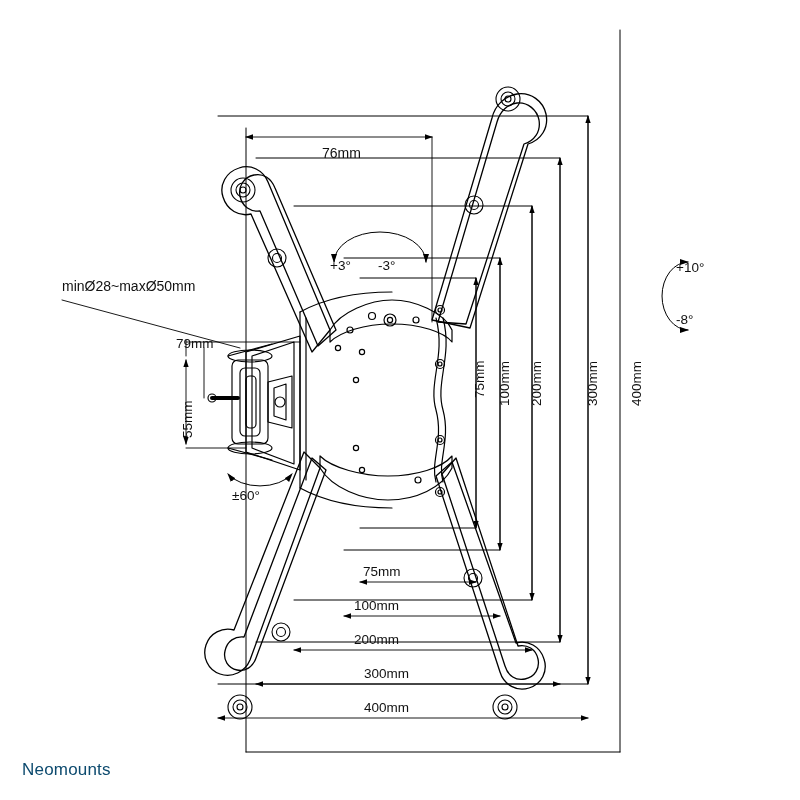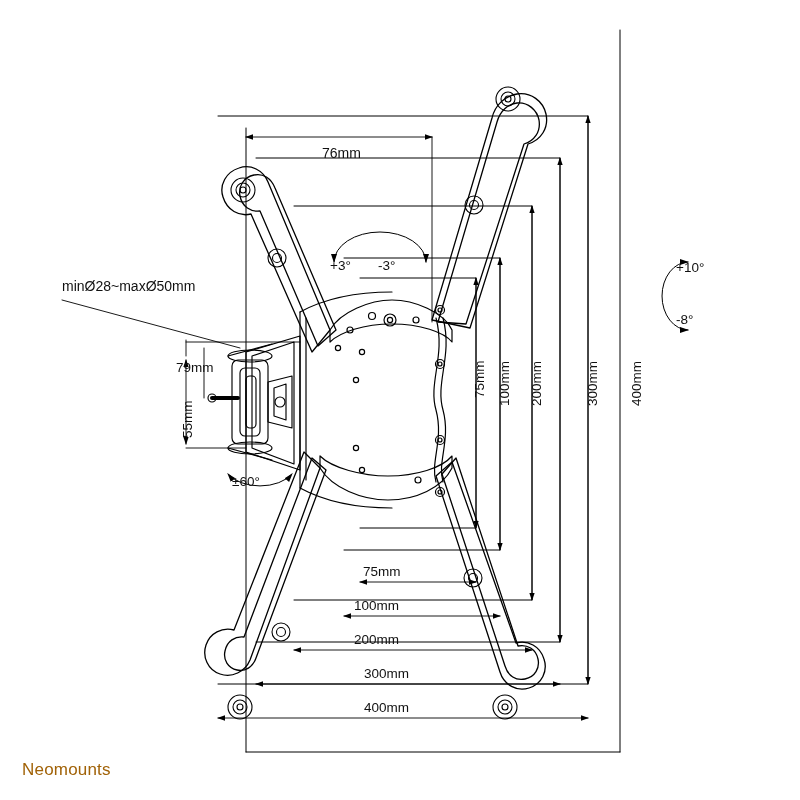--- a/index.html
+++ b/index.html
@@ -25,21 +25,21 @@
     top: 0;
     width: 800px;
     height: 800px;
   }
   .brand {
     position: absolute;
     left: 22px;
     top: 760px;
     font-size: 17px;
     letter-spacing: 0.2px;
-    color: #a16207;
+    color: #0c4a6e;
     font-family: "Liberation Sans", sans-serif;
   }
   .lbl {
     position: absolute;
     font-size: 13.5px;
     color: #111111;
     white-space: nowrap;
     font-family: "Liberation Sans", sans-serif;
   }
   .lbl.rot90 {
@@ -214,23 +214,23 @@
 
     </g>
   </svg>
 
   <div class="lbl big" style="left:322px; top:145px;">76mm</div>
 
   <div class="lbl" style="left:330px; top:258px;">+3°</div>
   <div class="lbl" style="left:378px; top:258px;">-3°</div>
 
   <div class="lbl big" style="left:62px; top:278px;text-align:right;">minØ28~maxØ50mm</div>
-  <div class="lbl" style="left:176px; top:336px;margin-top:24px;">79mm</div>
+  <div class="lbl" style="left:176px; top:336px;">79mm</div>
   <div class="lbl rot90" style="left:180px; top:438px;">55mm</div>
-  <div class="lbl" style="left:232px; top:474px;text-align:center;">±60°</div>
+  <div class="lbl" style="left:232px; top:488px;text-align:center;">±60°</div>
 
   <div class="lbl" style="left:676px; top:260px;">+10°</div>
   <div class="lbl" style="left:676px; top:312px;">-8°</div>
 
   <div class="lbl rot90" style="left:472px; top:398px;">75mm</div>
   <div class="lbl rot90" style="left:497px; top:406px;">100mm</div>
   <div class="lbl rot90" style="left:529px; top:406px;">200mm</div>
   <div class="lbl rot90" style="left:585px; top:406px;">300mm</div>
   <div class="lbl rot90" style="left:629px; top:406px;">400mm</div>
 

